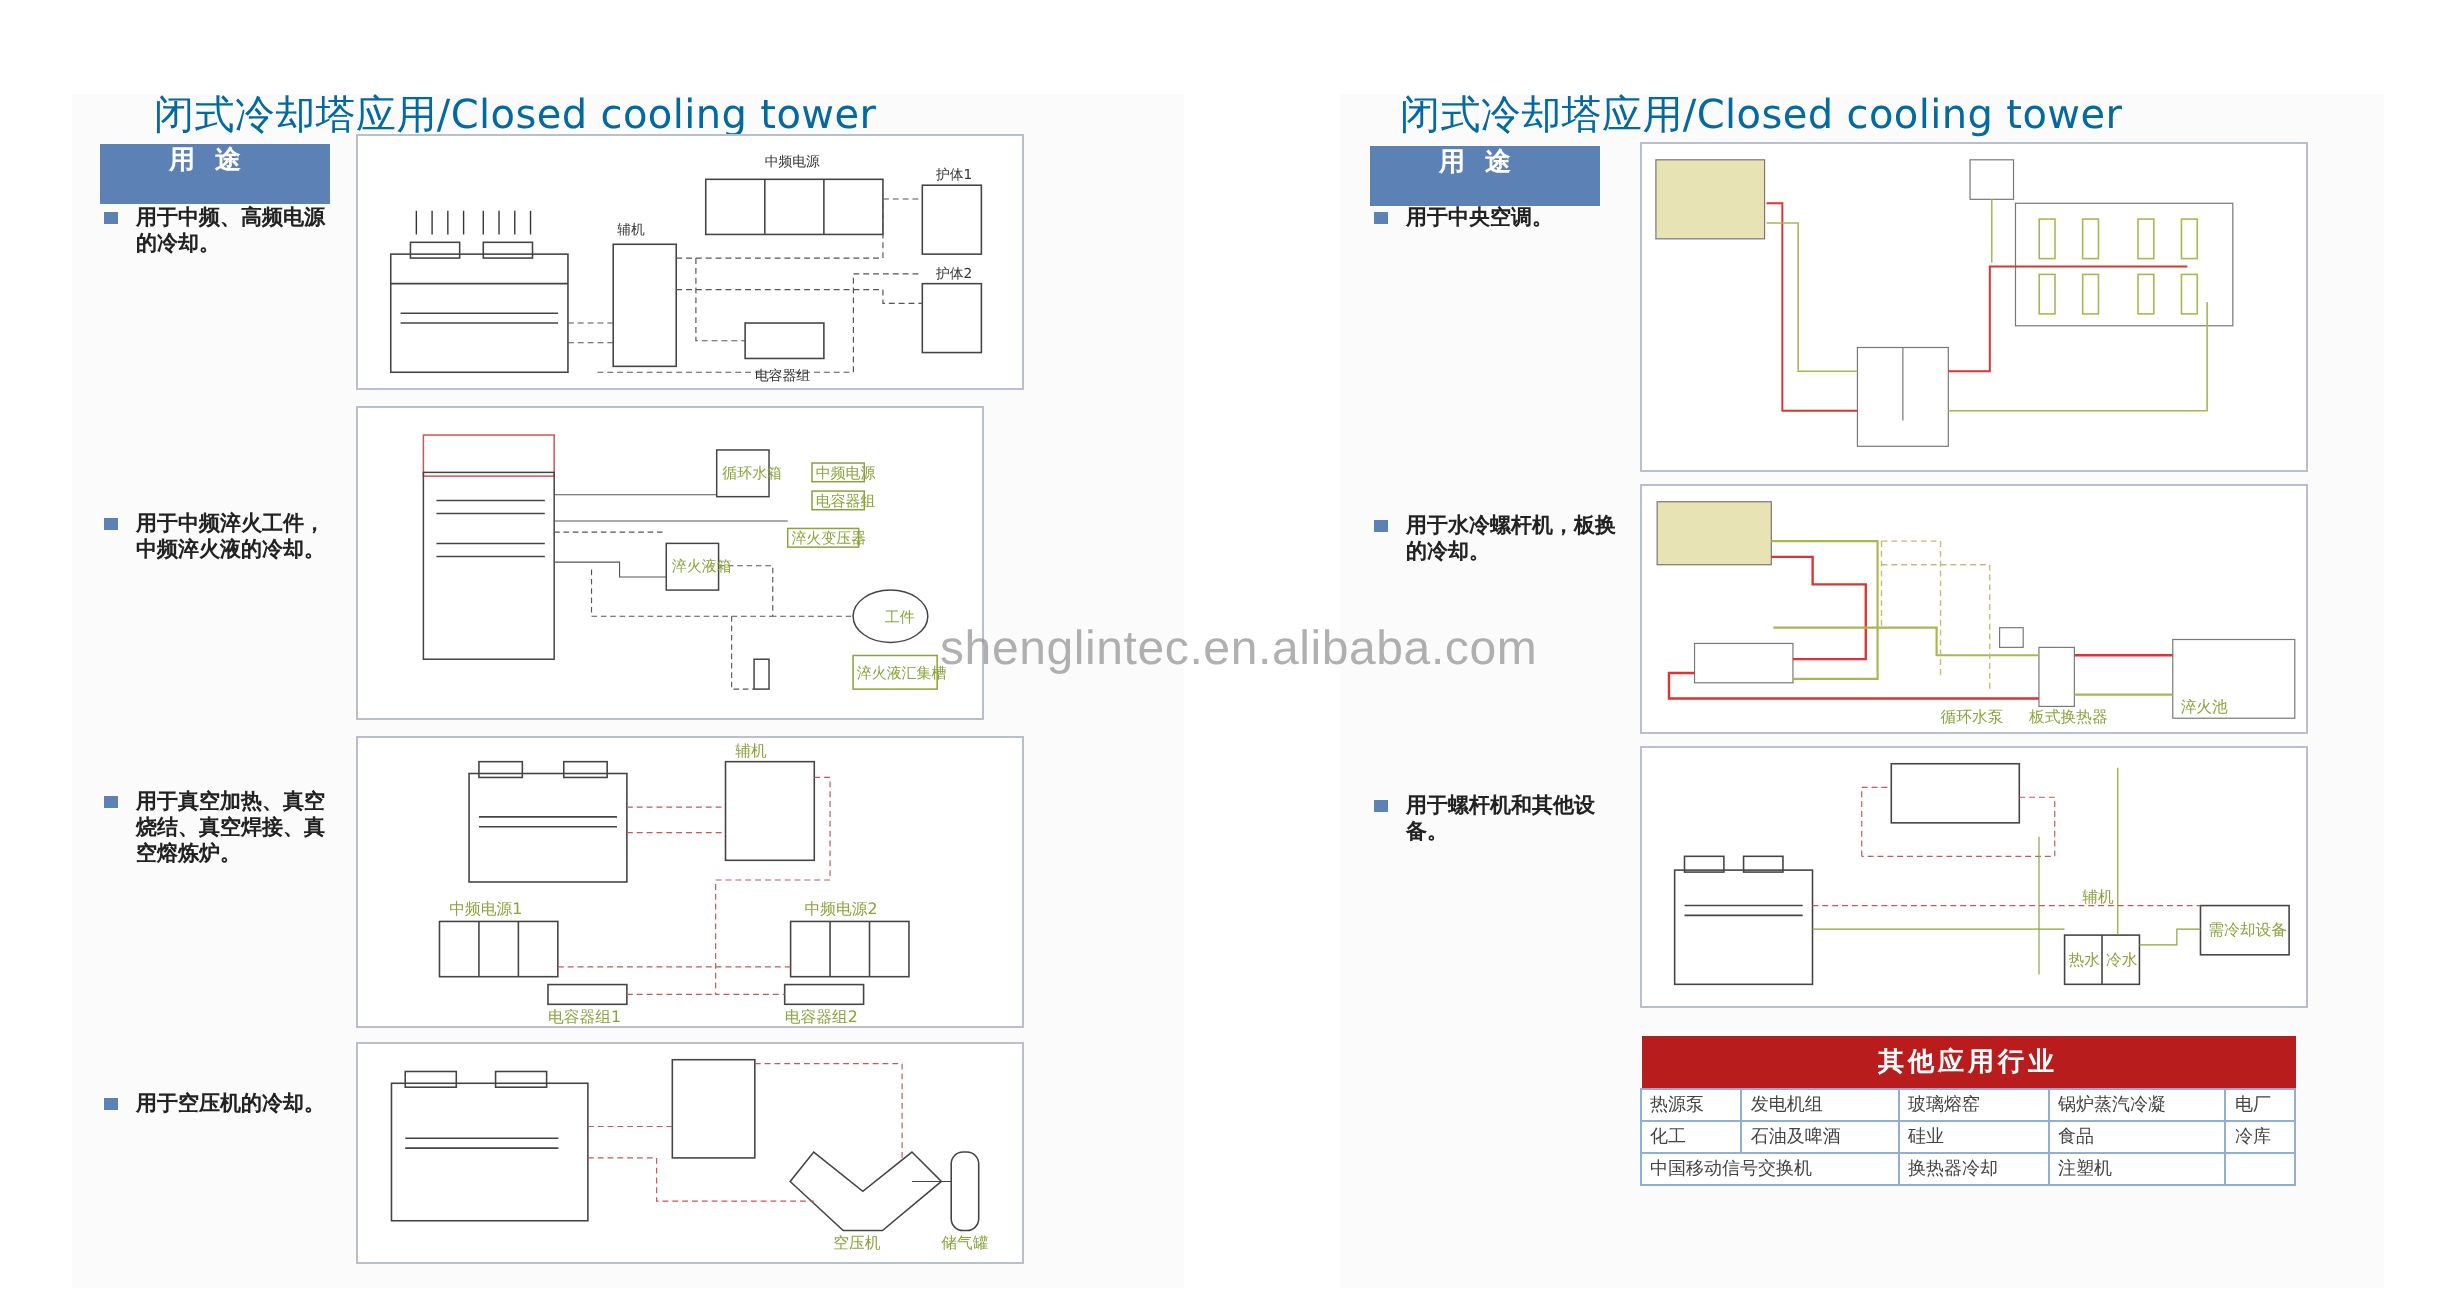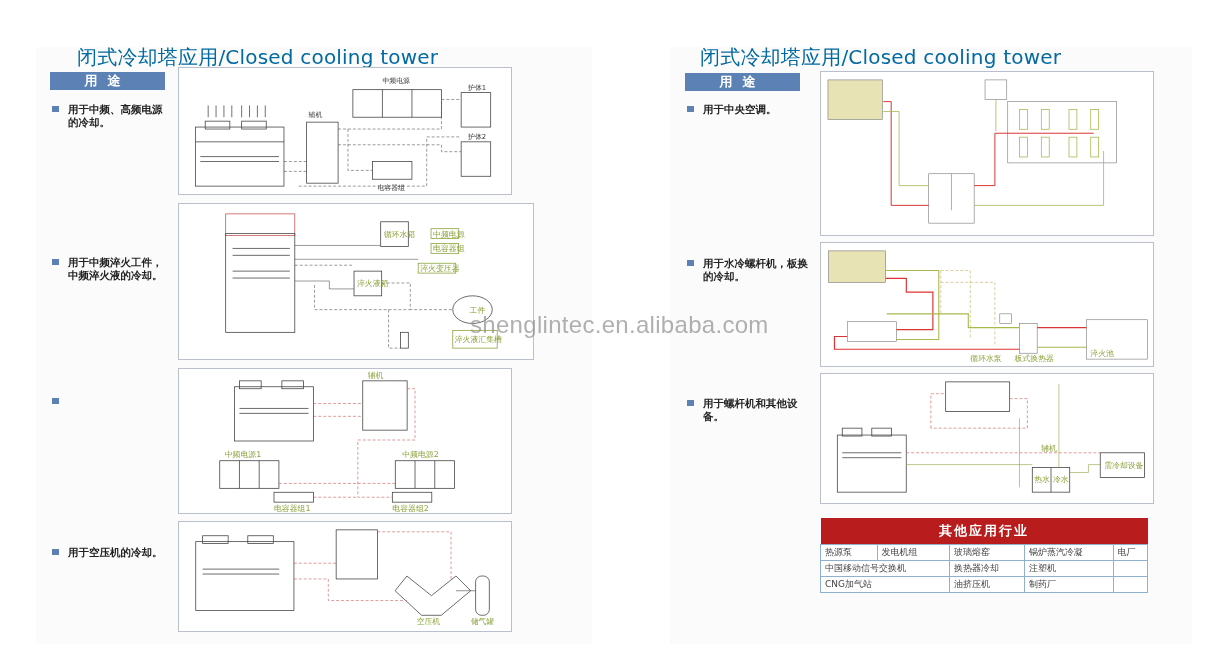--- a/index.html
+++ b/index.html
@@ -7,37 +7,37 @@
   body { position: relative; font-family: "DejaVu Sans", sans-serif; color: #222; }
 
   .page-title { position: absolute; top: 10px; font-size: 20px; color: #0369a1; letter-spacing: 0.2px; white-space: nowrap; margin-top: 34px; }
   .left-title { left: 77px; }
   .right-title { left: 700px; }
 
   .panel-bg { position: absolute; background: #fbfbfb; }
   .left-bg { left: 36px; top: 47px; width: 556px; height: 597px; }
   .right-bg { left: 670px; top: 47px; width: 522px; height: 597px; }
 
-  .usage-header { position: absolute; height: 18px; background: #5b81b5; color: #fff; font-size: 13px; font-weight: bold; text-align: center; line-height: 18px; letter-spacing: 10px; }
+  .usage-header { position: absolute; height: 30px; background: #5b81b5; color: #fff; font-size: 13px; font-weight: bold; text-align: center; line-height: 18px; letter-spacing: 10px; }
   .lh { left: 50px; top: 72px; width: 115px; }
   .rh { left: 685px; top: 73px; width: 115px; }
 
   .bullet { position: absolute; width: 115px; font-size: 10.5px; font-weight: bold; line-height: 13px; color: #222; padding-left: 18px; }
   .bullet .sq { position: absolute; left: 2px; top: 3px; width: 7px; height: 6px; background: #5b81b5; }
   .b1 { left: 50px; top: 103px; }
   .b2 { left: 50px; top: 256px; }
   .b3 { left: 50px; top: 395px; }
   .b4 { left: 50px; top: 546px; }
   .b5 { left: 685px; top: 103px; width: 125px; }
   .b6 { left: 685px; top: 257px; width: 125px; }
   .b7 { left: 685px; top: 397px; width: 125px; }
 
   .diagram { position: absolute; border: 1px solid #b9bfcc; background: #fff; text-align: center; }
   .d1 { left: 178px; top: 67px; width: 334px; height: 128px; }
-  .d2 { left: 178px; top: 203px; width: 356px; height: 157px; }
+  .d2 { left: 178px; top: 203px; width: 314px; height: 157px; }
   .d3 { left: 178px; top: 368px; width: 334px; height: 146px; }
   .d4 { left: 178px; top: 521px; width: 334px; height: 111px; }
   .d5 { left: 820px; top: 71px; width: 334px; height: 165px; }
   .d6 { left: 820px; top: 242px; width: 334px; height: 125px; }
   .d7 { left: 820px; top: 373px; width: 334px; height: 131px; }
   .diagram svg { width: 100%; height: 100%; display: block; }
   .lbl { font-size: 7px; fill: #333; font-family: "DejaVu Sans", sans-serif; }
   .glbl { font-size: 8px; fill: #8aa33a; font-family: "DejaVu Sans", sans-serif; }
 
   .industry-table { position: absolute; left: 820px; top: 518px; width: 328px; border-collapse: collapse; font-size: 9px; }
@@ -53,21 +53,21 @@
 <div class="panel-bg right-bg"></div>
 
 <div class="page-title left-title">闭式冷却塔应用/Closed cooling tower</div>
 <div class="page-title right-title">闭式冷却塔应用/Closed cooling tower</div>
 
 <div class="usage-header lh">用途</div>
 <div class="usage-header rh">用途</div>
 
 <div class="bullet b1"><span class="sq"></span><span>用于中频、高频电源的冷却。</span></div>
 <div class="bullet b2"><span class="sq"></span><span>用于中频淬火工件，中频淬火液的冷却。</span></div>
-<div class="bullet b3"><span class="sq"></span></div>
+<div class="bullet b3"><span class="sq"></span><span>用于真空加热、真空烧结、真空焊接、真空熔炼炉。</span></div>
 <div class="bullet b4"><span class="sq"></span><span>用于空压机的冷却。</span></div>
 <div class="bullet b5"><span class="sq"></span><span>用于中央空调。</span></div>
 <div class="bullet b6"><span class="sq"></span><span>用于水冷螺杆机，板换的冷却。</span></div>
 <div class="bullet b7"><span class="sq"></span><span>用于螺杆机和其他设备。</span></div>
 
 <div class="diagram d1">
   <svg viewBox="0 0 334 128">
     <g stroke="#444" fill="none" stroke-width="0.8">
       <rect x="15" y="60" width="90" height="60"></rect>
       <rect x="25" y="54" width="25" height="8"></rect>
@@ -300,27 +300,28 @@
   </thead>
   <tbody>
     <tr>
       <td>热源泵</td>
       <td>发电机组</td>
       <td>玻璃熔窑</td>
       <td>锅炉蒸汽冷凝</td>
       <td>电厂</td>
     </tr>
     <tr>
+      <td>化工</td>
+      <td>石油及啤酒</td>
+      <td>硅业</td>
+      <td>食品</td>
+      <td>冷库</td>
+    </tr>
+    <tr>
       <td colspan="2">中国移动信号交换机</td>
       <td>换热器冷却</td>
       <td>注塑机</td>
       <td></td>
     </tr>
-    <tr>
-      <td colspan="2">CNG加气站</td>
-      <td>油挤压机</td>
-      <td>制药厂</td>
-      <td></td>
-    </tr>
   </tbody>
 </table>
 
 <div class="watermark">shenglintec.en.alibaba.com</div>
 
 </body></html>

